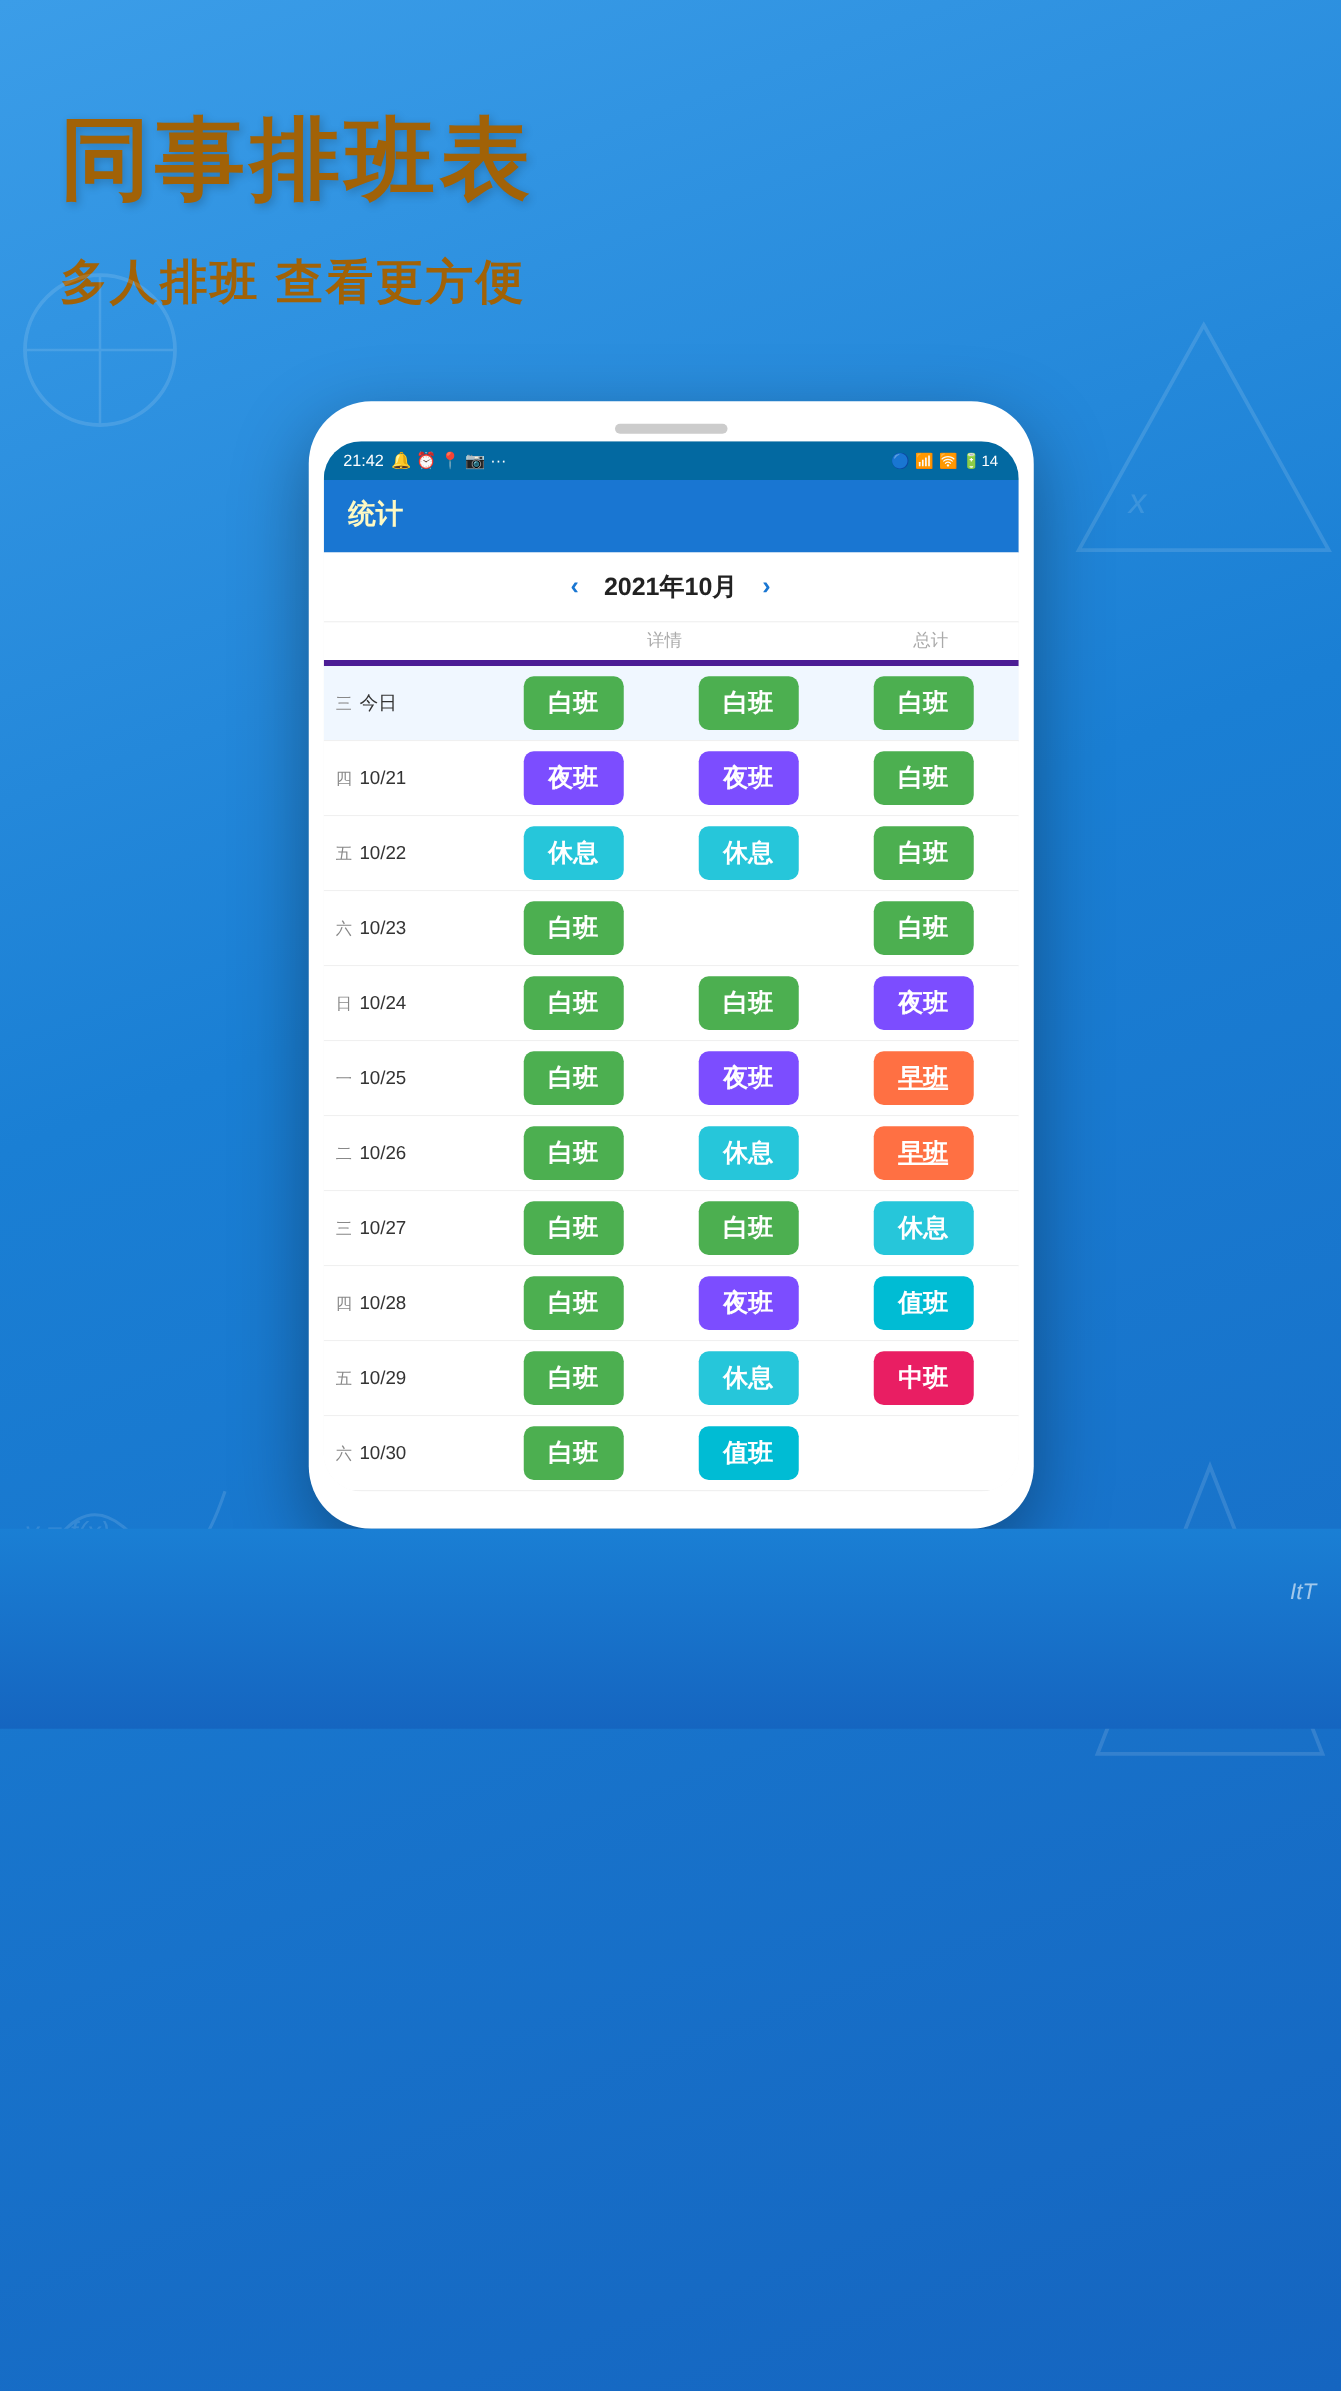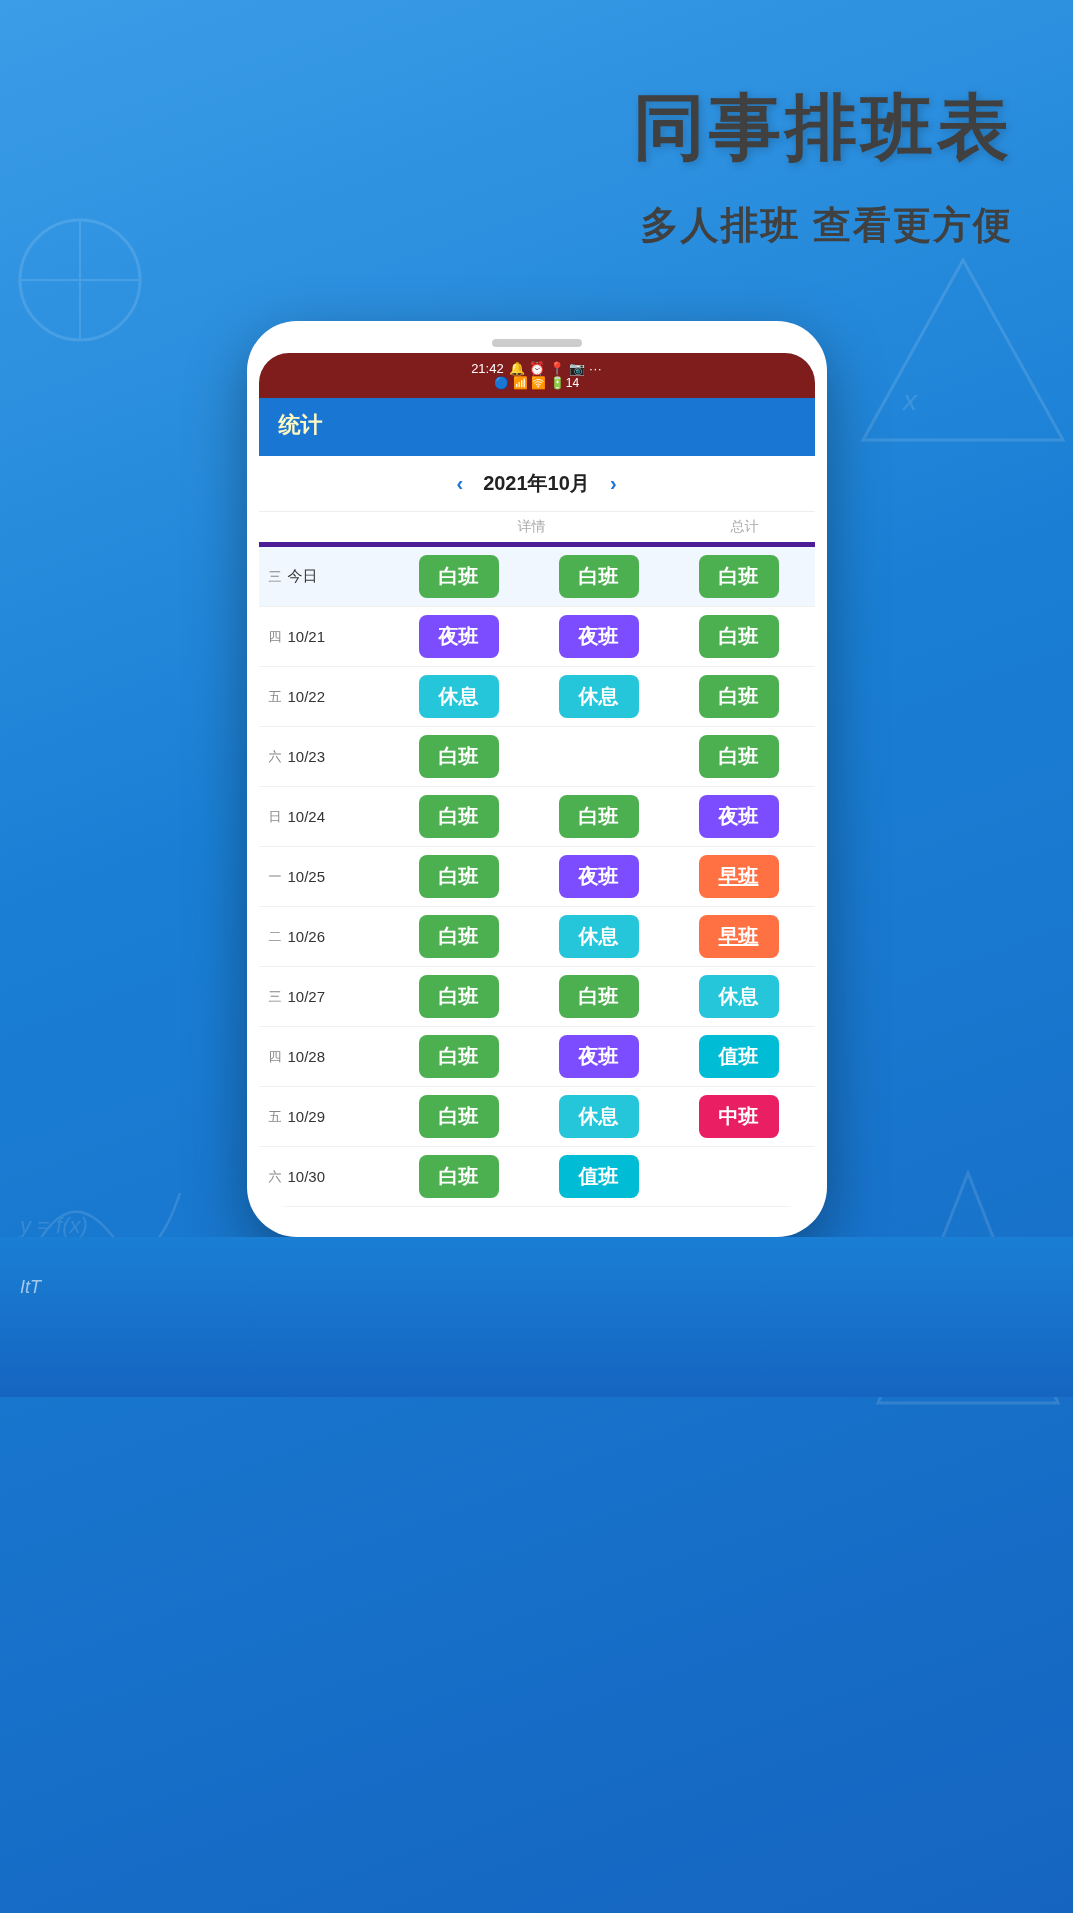--- a/index.html
+++ b/index.html
@@ -6,23 +6,23 @@
     body {
       width: 1073px;
       min-height: 1913px;
       background: linear-gradient(160deg, #3b9de8 0%, #1a7fd4 40%, #1565c0 100%);
       font-family: -apple-system, 'PingFang SC', 'Microsoft YaHei', sans-serif;
       position: relative;
       overflow: hidden;
     }
 
     .header-section {
-      text-align: right;
-      padding: 80px 60px 40px;
-      color: #404040;
+      text-align: left;
+      padding: 80px 48px 40px;
+      color: #a16207;
     }
 
     .main-title {
       font-size: 72px;
       font-weight: 900;
       letter-spacing: 4px;
       text-shadow: 2px 2px 8px rgba(0,0,0,0.2);
       margin-bottom: 24px;
     }
 
@@ -62,28 +62,27 @@
     }
 
     .phone-screen {
       background: #f5f5f5;
       border-radius: 30px;
       overflow: hidden;
     }
 
     
     .status-bar {
-      background: #7f1d1d;
+      background: #0369a1;
       display: flex;
       justify-content: space-between;
       align-items: center;
       padding: 8px 16px;
       color: white;
       font-size: 13px;
-      flex-direction: column;
     }
 
     .status-left {
       display: flex;
       align-items: center;
       gap: 6px;
     }
 
     .status-right {
       display: flex;
@@ -196,21 +195,21 @@
     .shift-night { background: #7c4dff; }
     .shift-rest { background: #26c6da; }
     .shift-early { background: #ff7043; text-decoration: underline; }
     .shift-value { background: #00bcd4; }
     .shift-mid { background: #e91e63; }
 
     
     .bottom-area {
       background: linear-gradient(180deg, #1a7fd4 0%, #1565c0 100%);
       padding: 20px 0 0;
-      text-align: left;
+      text-align: right;
       min-height: 160px;
       position: relative;
     }
 
     .bottom-text {
       color: rgba(255,255,255,0.6);
       font-size: 18px;
       font-style: italic;
       padding: 20px;
     }

